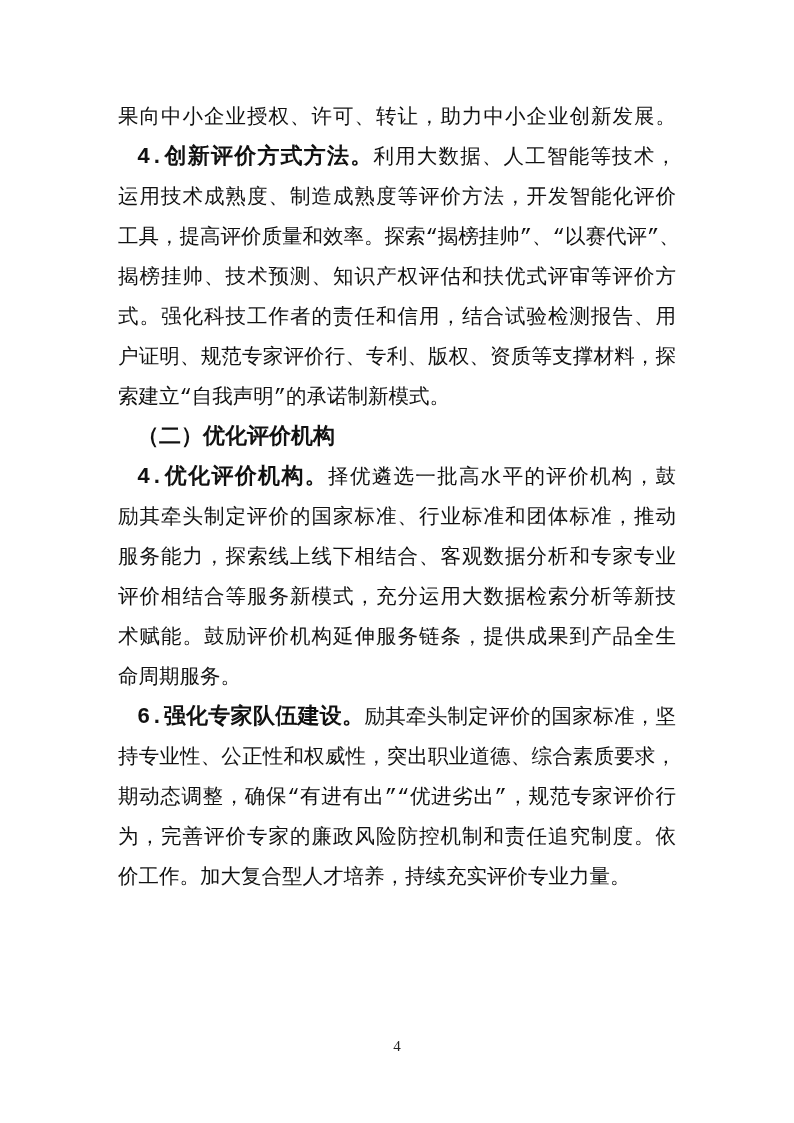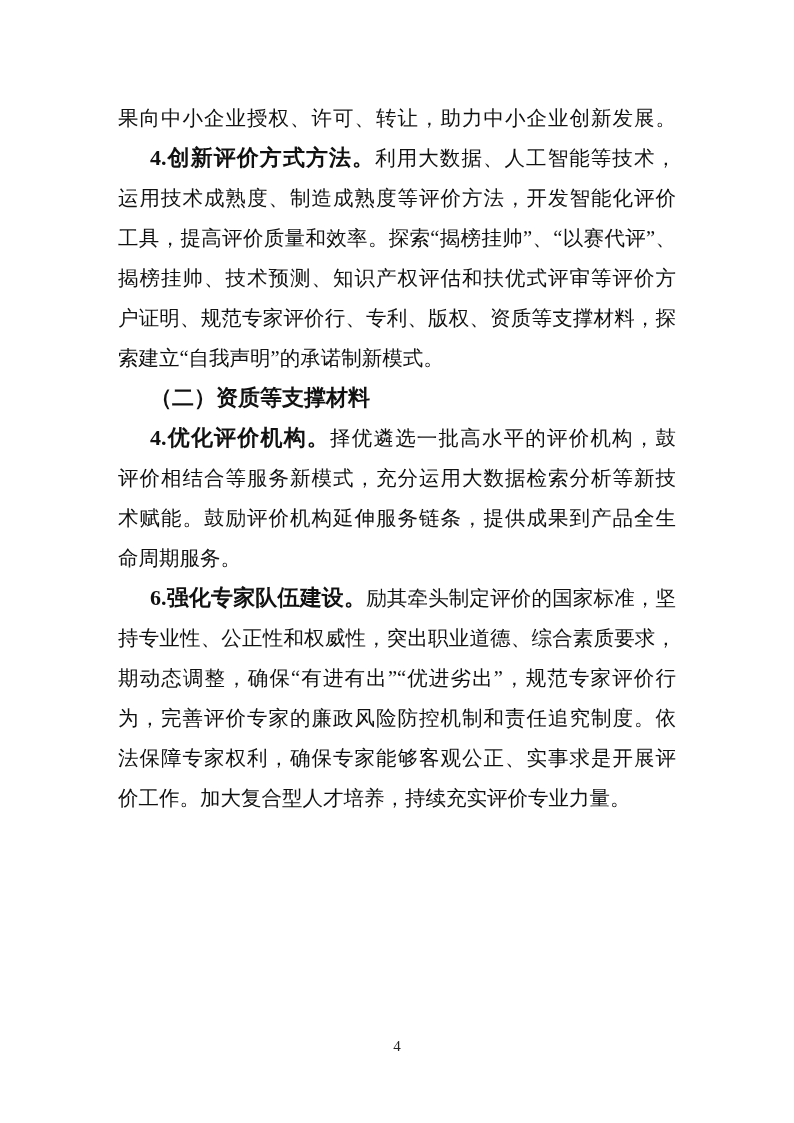--- a/index.html
+++ b/index.html
@@ -21,35 +21,35 @@
     left: 118px;
     top: 98px;
     width: 558px;
   }
   .line {
     height: 40px;
     line-height: 40px;
     font-size: 20.5px;
     white-space: nowrap;
     text-align: left;
+    font-family: Liberation Mono, monospace;
   }
   
   .j {
     text-align: justify;
     text-align-last: justify;
   }
   
   .ind {
     text-indent: 19px;
   }
   .b {
     font-weight: bold;
     font-size: 22px;
     line-height: 40px;
-    margin-left: 13px;
   }
   .page-number {
     position: absolute;
     left: 0;
     top: 1036px;
     width: 794px;
     text-align: center;
     font-size: 15px;
     line-height: 20px;
     color: #222222;
@@ -64,47 +64,49 @@
     <div class="line j"><span>果向中小企业授权、许可、转让，助力中小企业创新发展。</span></div>
 
     <div class="line j ind"><span class="b">4.创新评价方式方法。</span><span>利用大数据、人工智能等技术，</span></div>
 
     <div class="line j"><span>运用技术成熟度、制造成熟度等评价方法，开发智能化评价</span></div>
 
     <div class="line j"><span>工具，提高评价质量和效率。探索“揭榜挂帅”、“以赛代评”、</span></div>
 
     <div class="line j"><span>揭榜挂帅、技术预测、知识产权评估和扶优式评审等评价方</span></div>
 
+    <div class="line j"><span>式。强化科技工作者的责任和信用，结合试验检测报告、用</span></div>
 
     <div class="line j"><span>户证明、规范专家评价行、专利、版权、资质等支撑材料，探</span></div>
 
     <div class="line"><span>索建立“自我声明”的承诺制新模式。</span></div>
 
-    <div class="line ind"><span class="b">（二）资质等支撑材料</span></div>
+    <div class="line ind"><span class="b">（二）优化评价机构</span></div>
 
     <div class="line j ind"><span class="b">4.优化评价机构。</span><span>择优遴选一批高水平的评价机构，鼓</span></div>
 
+    <div class="line j"><span>励其牵头制定评价的国家标准、行业标准和团体标准，推动</span></div>
 
 
+    <div class="line j"><span>服务能力，探索线上线下相结合、客观数据分析和专家专业</span></div>
 
     <div class="line j"><span>评价相结合等服务新模式，充分运用大数据检索分析等新技</span></div>
 
     <div class="line j"><span>术赋能。鼓励评价机构延伸服务链条，提供成果到产品全生</span></div>
 
     <div class="line"><span>命周期服务。</span></div>
 
     <div class="line j ind"><span class="b">6.强化专家队伍建设。</span><span>励其牵头制定评价的国家标准，坚</span></div>
 
     <div class="line j"><span>持专业性、公正性和权威性，突出职业道德、综合素质要求，</span></div>
 
 
     <div class="line j"><span>期动态调整，确保“有进有出”“优进劣出”，规范专家评价行</span></div>
 
     <div class="line j"><span>为，完善评价专家的廉政风险防控机制和责任追究制度。依</span></div>
 
-    <div class="line j"><span>法保障专家权利，确保专家能够客观公正、实事求是开展评</span></div>
 
     <div class="line"><span>价工作。加大复合型人才培养，持续充实评价专业力量。</span></div>
 
   </div>
 
   <div class="page-number">4</div>
 </div>
 
 </body></html>

